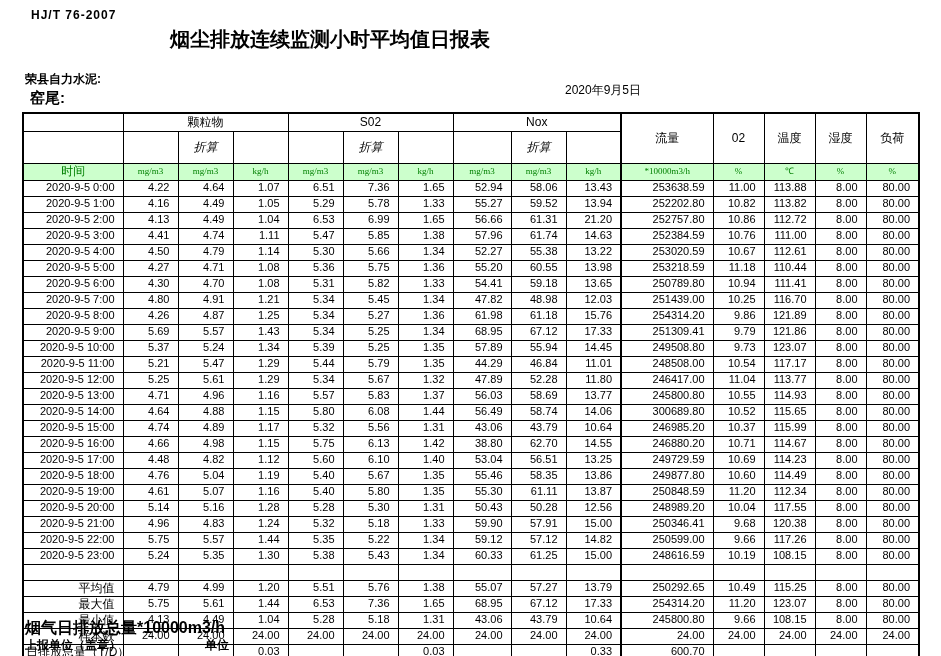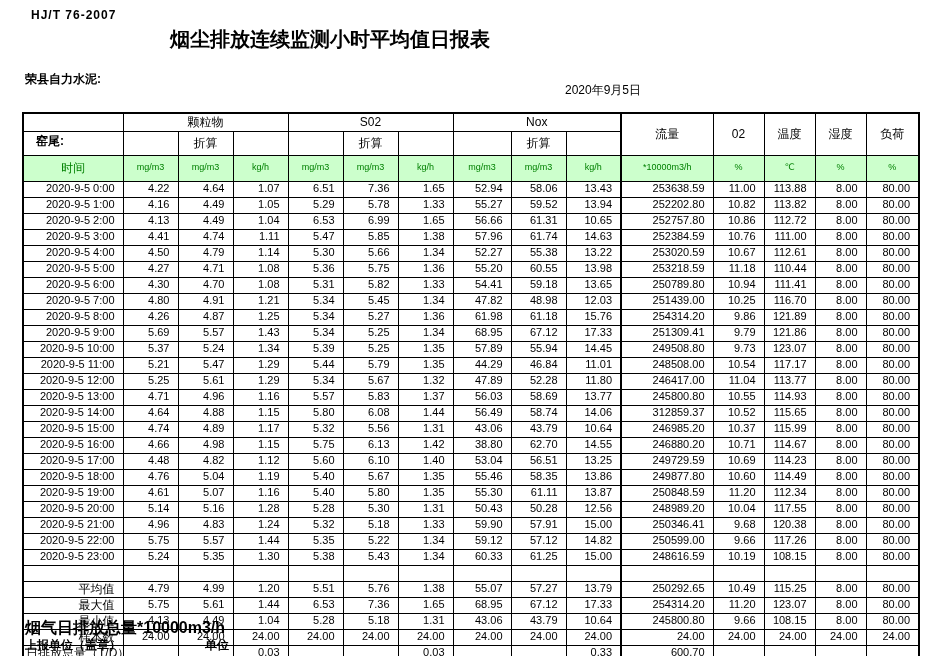--- a/index.html
+++ b/index.html
@@ -4,35 +4,35 @@
 <style>
   html,body{margin:0;padding:0;}
   body{
     width:941px;height:656px;background:#ffffff;position:relative;
     font-family:"Liberation Sans","DejaVu Sans",sans-serif;color:#000;
     overflow:hidden;
   }
   .std{position:absolute;left:25px;top:8px;font-size:12px;font-weight:bold;letter-spacing:1px;margin-left:6px;}
   .title{position:absolute;left:0;top:26px;width:660px;text-align:center;font-size:20px;font-weight:bold;}
   .company{position:absolute;left:25px;top:71px;font-size:12px;font-weight:bold;}
-  .loc{position:absolute;left:36px;top:89px;font-size:12px;font-weight:bold;margin-top:44px;}
+  .loc{position:absolute;left:30px;top:89px;font-size:15px;font-weight:bold;}
   .date{position:absolute;left:565px;top:82px;font-size:12px;}
   table.report{
     position:absolute;left:22px;top:112px;width:896px;
     border-collapse:collapse;table-layout:fixed;
     font-size:11px;border:2px solid #000;
   }
   td{
     border:1px solid #000;height:15px;line-height:1.05;
     padding:0 8px 0 0;text-align:right;overflow:hidden;white-space:nowrap;
   }
   thead td{text-align:center;padding:0;font-size:12px;}
   tr.gh{height:18px;}
-  tr.ch{height:24px;}
-  tr.green{height:26px;}
+  tr.ch{height:32px;font-style:italic;}
+  tr.green{height:17px;font-family:Liberation Serif, serif;}
   tr.green td{background:var(--hdr-bg,#ccffcc);color:var(--hdr-text,#008000);font-size:9px;}
   tr.green td.time-h{font-size:12px;}
   td.flowcol{border-left:2px solid #000;}
   td.sumlab{font-size:12px;}
   td.left{text-align:left;padding:0 0 0 2px;}
   .foot1{position:absolute;left:25px;top:618px;font-size:16px;font-weight:bold;}
   .foot2{position:absolute;left:25px;top:637px;font-size:12px;font-weight:bold;}
   .foot3{position:absolute;left:205px;top:637px;font-size:12px;font-weight:bold;}
 </style>
 </head>
@@ -142,21 +142,21 @@
       <tr>
         <td>2020-9-5 2:00</td>
         <td>4.13</td>
         <td>4.49</td>
         <td>1.04</td>
         <td>6.53</td>
         <td>6.99</td>
         <td>1.65</td>
         <td>56.66</td>
         <td>61.31</td>
-        <td>10.65</td>
+        <td>21.20</td>
         <td class="flowcol">252757.80</td>
         <td>10.86</td>
         <td>112.72</td>
         <td>8.00</td>
         <td>80.00</td>
       </tr>
       <tr>
         <td>2020-9-5 3:00</td>
         <td>4.41</td>
         <td>4.74</td>
@@ -347,21 +347,21 @@
         <td>2020-9-5 14:00</td>
         <td>4.64</td>
         <td>4.88</td>
         <td>1.15</td>
         <td>5.80</td>
         <td>6.08</td>
         <td>1.44</td>
         <td>56.49</td>
         <td>58.74</td>
         <td>14.06</td>
-        <td class="flowcol">312859.37</td>
+        <td class="flowcol">300689.80</td>
         <td>10.52</td>
         <td>115.65</td>
         <td>8.00</td>
         <td>80.00</td>
       </tr>
       <tr>
         <td>2020-9-5 15:00</td>
         <td>4.74</td>
         <td>4.89</td>
         <td>1.17</td>

